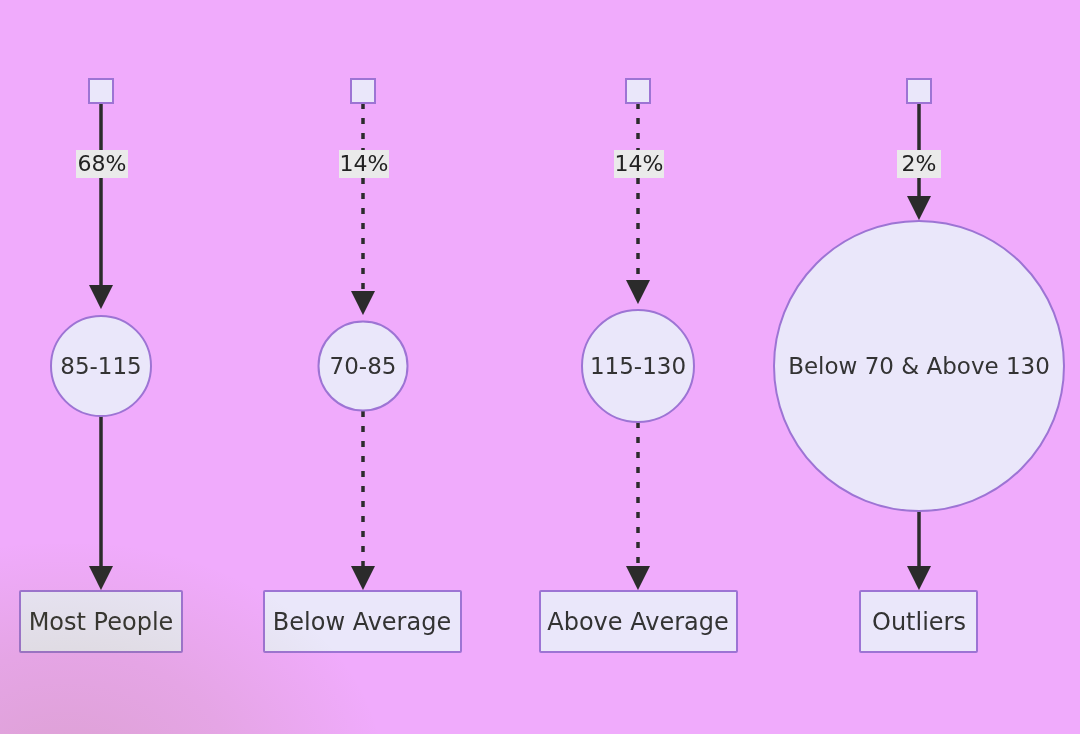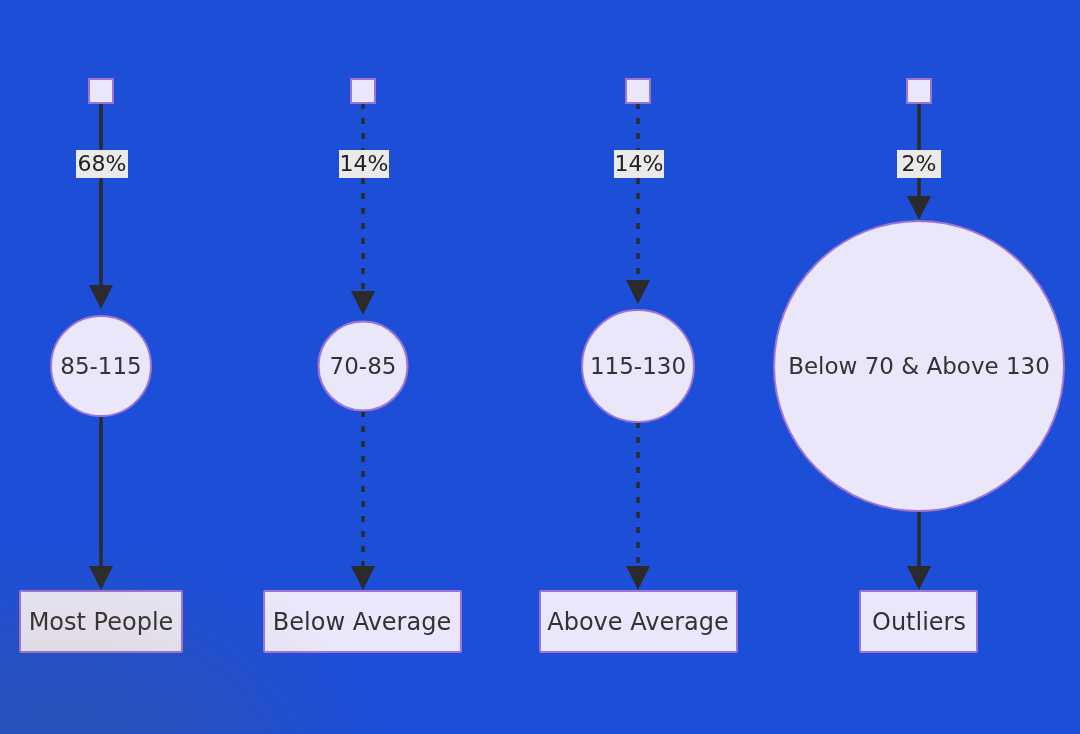--- a/index.html
+++ b/index.html
@@ -9,21 +9,21 @@
   body {
     width: 1080px;
     height: 734px;
     overflow: hidden;
     font-family: "DejaVu Sans", sans-serif;
   }
   #canvas {
     position: relative;
     width: 1080px;
     height: 734px;
-    background: #1d4ed8;
+    background: #f0abfc;
   }
   
   #vignette {
     position: absolute;
     left: -40px;
     bottom: -40px;
     width: 420px;
     height: 230px;
     pointer-events: none;
     background: radial-gradient(ellipse at 25% 100%,

